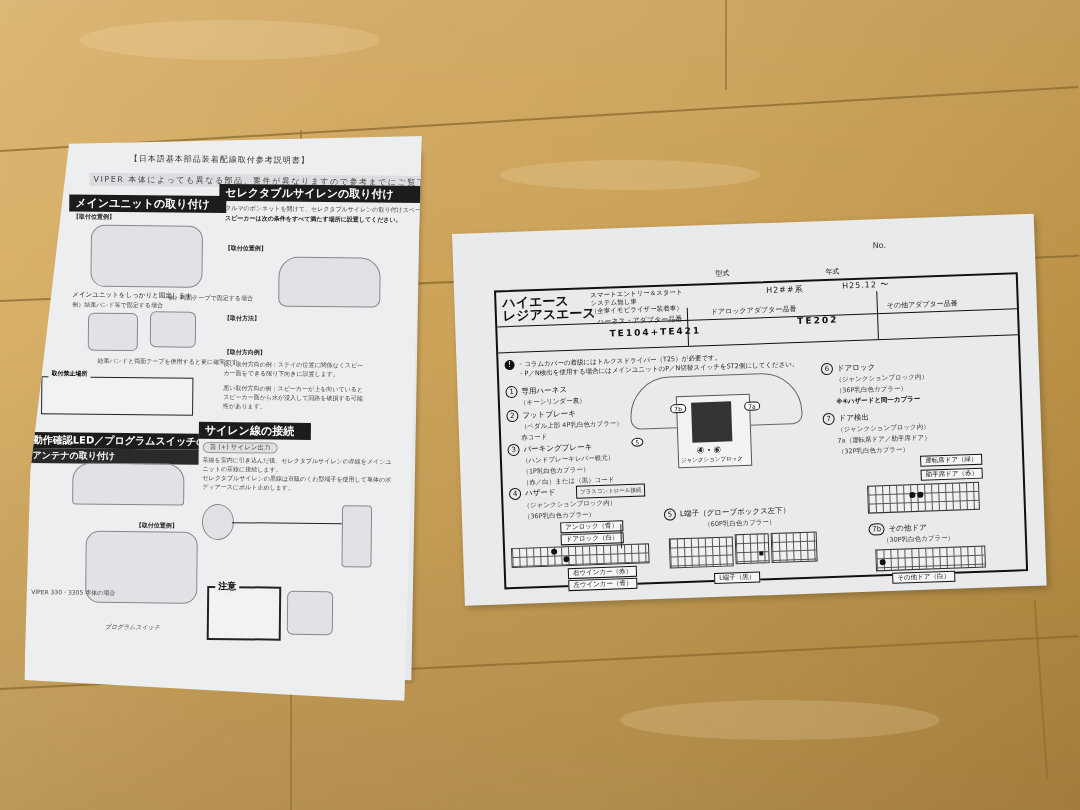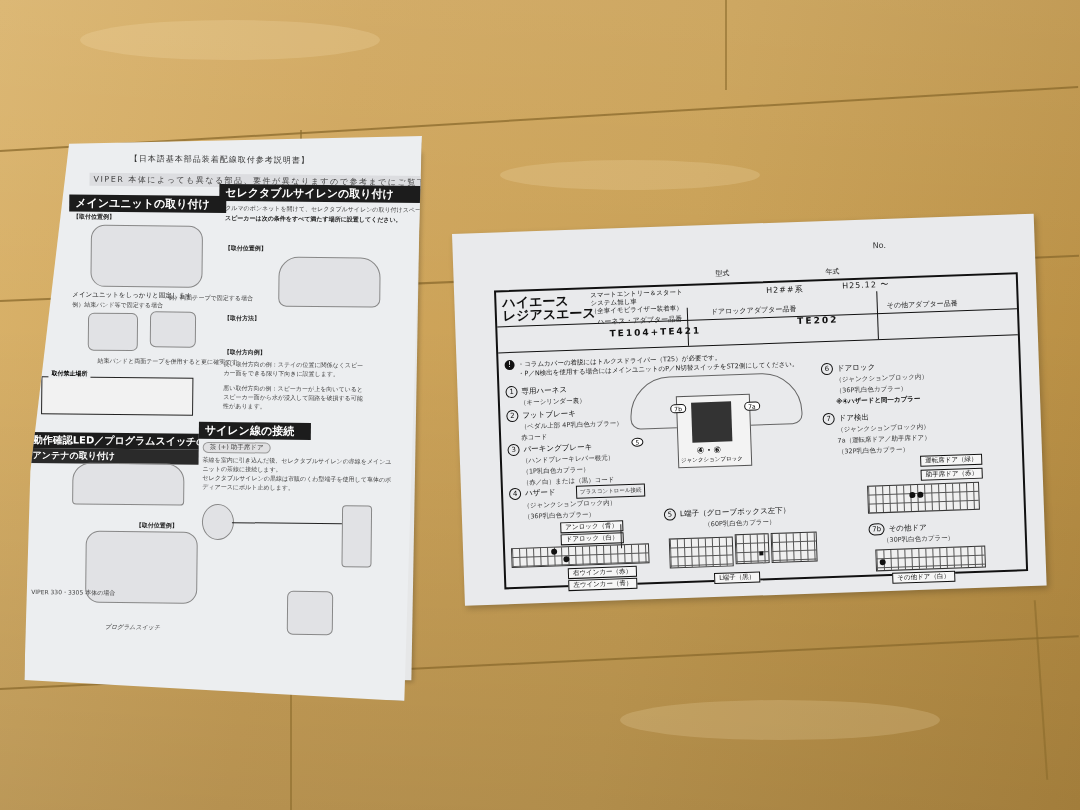--- a/index.html
+++ b/index.html
@@ -104,26 +104,29 @@
 
   <div class="bar" style="left:0px;top:300px;width:160px;font-size:10px;">動作確認LED／プログラムスイッチの取り付け</div>
   <div class="bar" style="left:0px;top:316px;width:160px;font-size:9px;background:#2a2a2a;">アンテナの取り付け</div>
   <div class="sketch" style="left:46px;top:330px;width:110px;height:40px;border-radius:18px 18px 4px 4px;"></div>
   <div class="lbl" style="left:110px;top:388px;">【取付位置例】</div>
   <div class="sketch" style="left:60px;top:398px;width:110px;height:70px;"></div>
   <div class="small" style="left:6px;top:456px;">VIPER 330・3305 本体の場合</div>
   <div class="small" style="left:80px;top:490px;font-style:italic;">プログラムスイッチ</div>
 
   <div class="bar" style="left:172px;top:288px;width:100px;font-size:11px;">サイレン線の接続</div>
-  <div class="small" style="left:176px;top:308px;border:1px solid #999;border-radius:8px;padding:0 6px;background:#e0e0e2;font-size:6.5px;">茶 (+) 助手席ドア</div>
+  <div class="small" style="left:176px;top:308px;border:1px solid #999;border-radius:8px;padding:0 6px;background:#e0e0e2;font-size:6.5px;">茶 (+) サイレン出力</div>
   <div class="small" style="left:176px;top:322px;width:190px;white-space:normal;">茶線を室内に引き込んだ後、セレクタブルサイレンの赤線をメインユニットの茶線に接続します。</div>
   <div class="small" style="left:176px;top:340px;width:190px;white-space:normal;">セレクタブルサイレンの黒線は市販のくわ型端子を使用して車体のボディアースにボルト止めします。</div>
   <div class="sketch" style="left:176px;top:370px;width:30px;height:34px;border-radius:50%;"></div>
   <div class="wire" style="left:206px;top:388px;width:110px;height:1px;"></div>
   <div class="sketch" style="left:316px;top:370px;width:28px;height:60px;border-radius:4px;"></div>
+  <div class="caution" style="left:182px;top:452px;width:70px;height:50px;">
+    <span class="t">注意</span>
+  </div>
   <div class="sketch" style="left:262px;top:456px;width:44px;height:42px;border-radius:6px;"></div>
 </div>
 
 <div class="rightdoc">
   <div class="no">No.</div>
   <div class="frame">
     <div class="hdr-row" style="top:0;height:34px;">
       <div class="car">
         <span>ハイエース</span><br>
         <span>レジアスエース</span>

